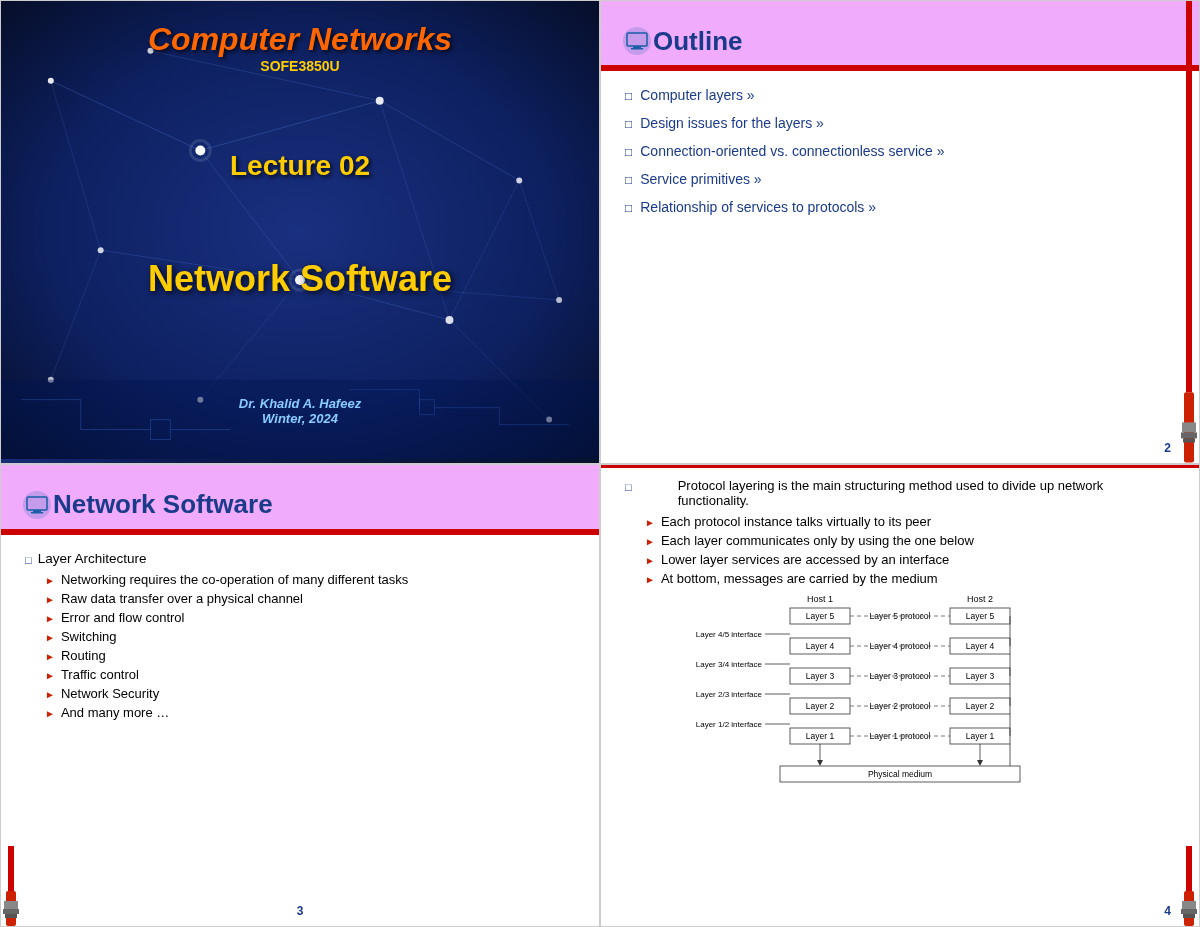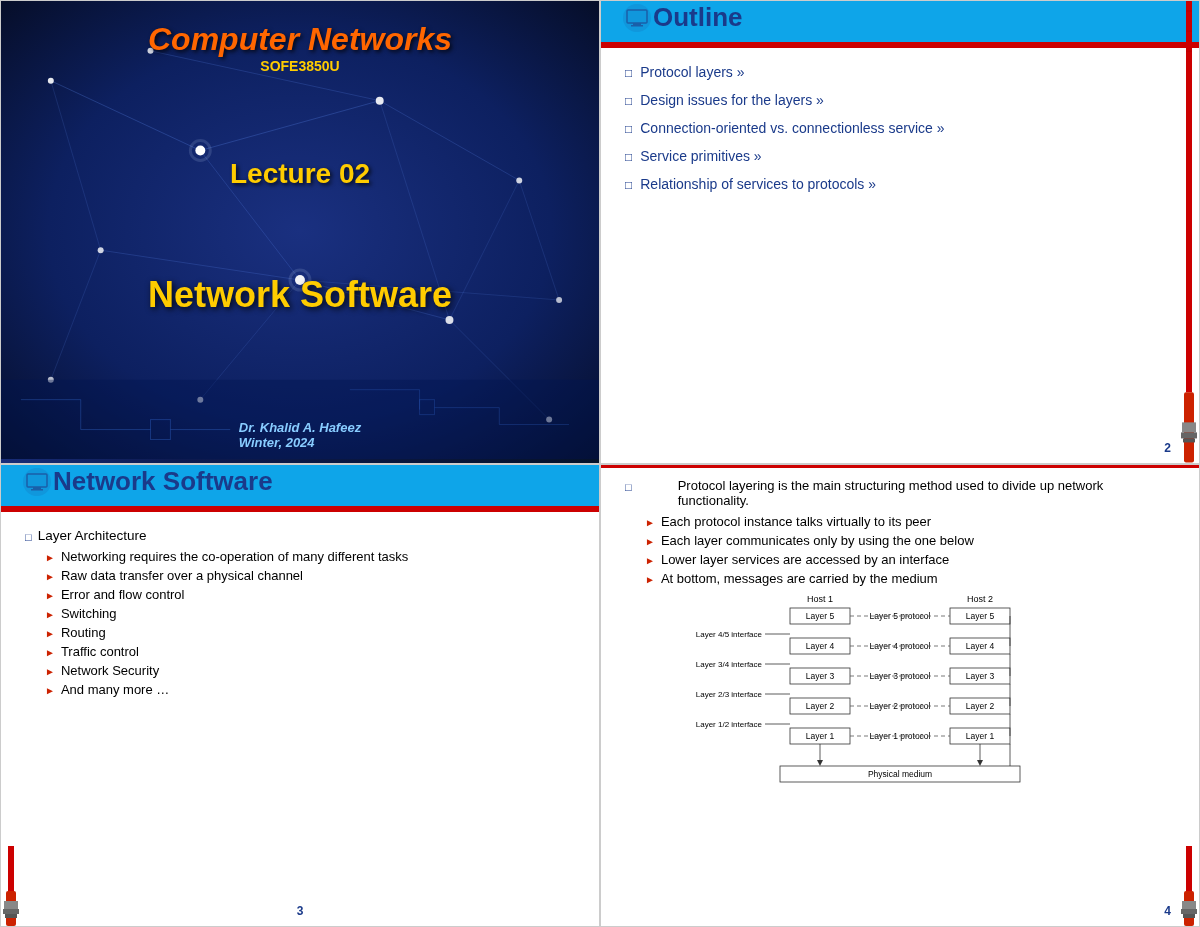--- a/index.html
+++ b/index.html
@@ -78,21 +78,22 @@
     .lecture-title {
       font-size: 36px;
       font-weight: bold;
       color: #ffcc00;
       text-shadow: 2px 2px 6px rgba(0,0,0,0.9);
       text-align: center;
       margin-bottom: 20px;
     }
 
     .author-info {
-      margin-bottom: 12px;
+      text-align: center;
+      margin-bottom: 36px;
     }
 
     .author-name {
       font-size: 13px;
       color: #88ccff;
       font-style: italic;
       font-weight: bold;
     }
 
     .semester {
@@ -103,24 +104,24 @@
     }
 
     
     .slide-2 {
       display: flex;
       flex-direction: column;
     }
 
     .slide-header {
       display: flex;
-      align-items: flex-start;
-      padding: 1px 20px 8px 20px;
+      align-items: center;
+      padding: 24px 20px 8px 20px;
       border-bottom: 3px solid #cc0000;
-      background: #0ea5e9;
+      background: #f0abfc;
     }
 
     .slide-header-title {
       font-size: 26px;
       font-weight: bold;
       color: #1a3a8a;
     }
 
     .slide-body {
       padding: 16px 24px;
@@ -297,21 +298,21 @@
       <rect x="12" y="21" width="8" height="2" fill="#1a5fa8"></rect>
       <rect x="10" y="23" width="12" height="1.5" fill="#1a5fa8"></rect>
     </svg>
     <span class="slide-header-title">Outline</span>
   </div>
   <div style="height:3px; background:#cc0000;"></div>
   <div class="slide-body">
     <div id="outline-items">
         <div class="outline-item">
           <span class="outline-bullet">□</span>
-          <span class="outline-text">Protocol layers »</span>
+          <span class="outline-text">Computer layers »</span>
         </div>
         <div class="outline-item">
           <span class="outline-bullet">□</span>
           <span class="outline-text">Design issues for the layers »</span>
         </div>
         <div class="outline-item">
           <span class="outline-bullet">□</span>
           <span class="outline-text">Connection-oriented vs. connectionless service »</span>
         </div>
         <div class="outline-item">

